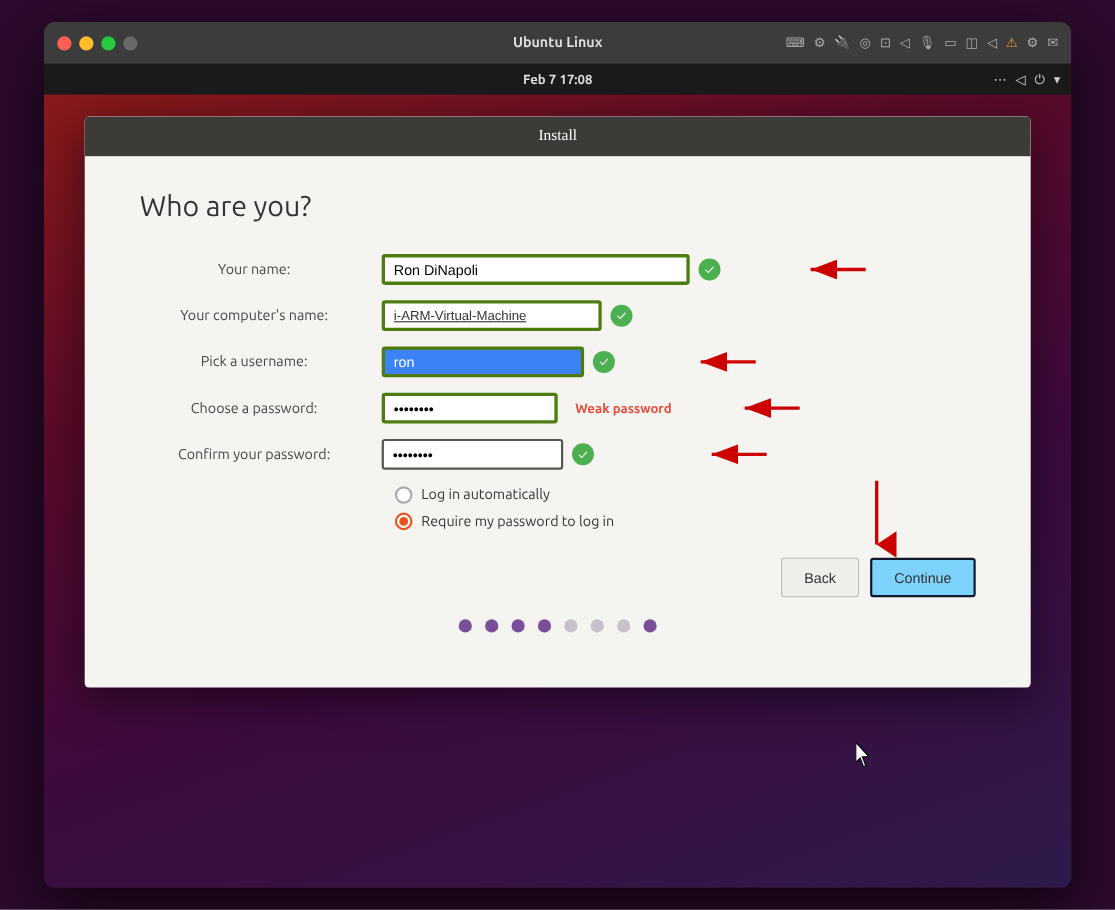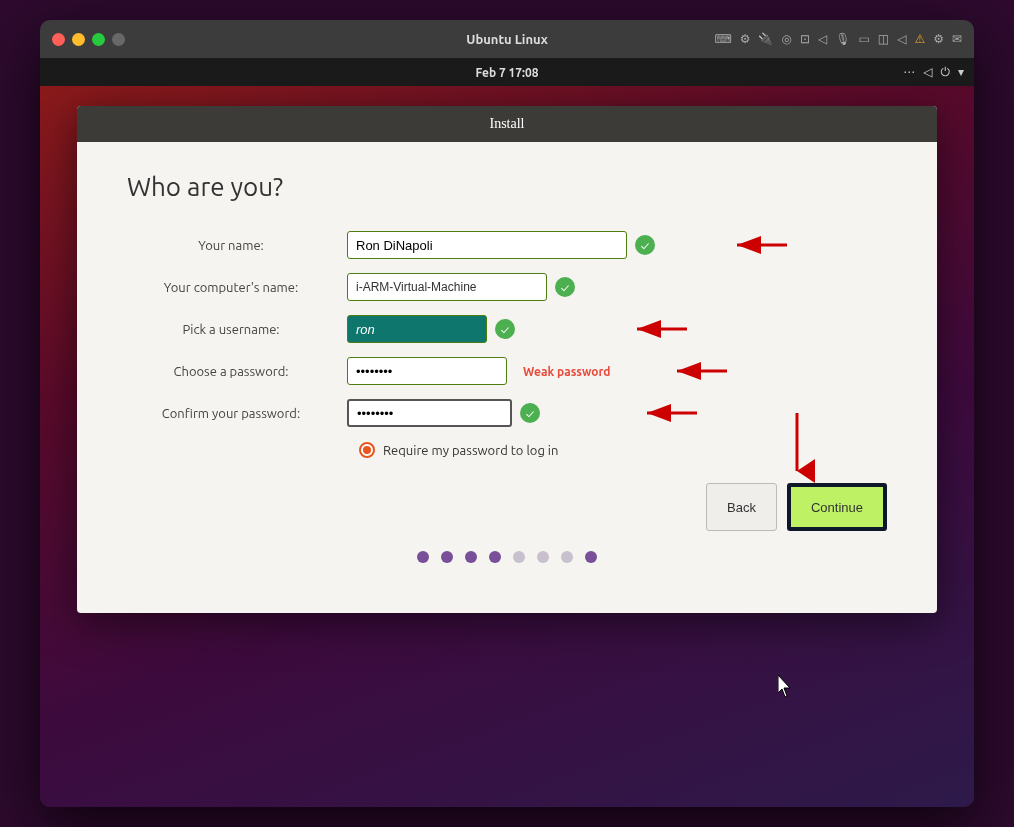--- a/index.html
+++ b/index.html
@@ -183,21 +183,21 @@
 
     .form-field-wrap {
       display: flex;
       align-items: center;
       gap: 8px;
       flex: 1;
     }
 
     .form-input {
       height: 28px;
-      border: 1px solid #4d7c0f;
+      border: 3px solid #4d7c0f;
       border-radius: 3px;
       padding: 0 8px;
       font-size: 13px;
       background: #fff;
       outline: none;
       width: 220px;
     }
 
     .form-input.username-field {
       background: #c0392b;
@@ -285,33 +285,33 @@
     
     .buttons-row {
       display: flex;
       justify-content: flex-end;
       gap: 10px;
       margin-top: 25px;
       padding-right: 0;
     }
 
     .btn {
-      height: 48px;
+      height: 36px;
       padding: 0 20px;
       border-radius: 3px;
       font-size: 13px;
       cursor: pointer;
       border: 1px solid #bbb;
       background: #f0eeea;
       color: #333;
     }
 
     .btn-primary {
-      background: #bef264;
-      border: 4px solid #0f172a;
+      background: #7dd3fc;
+      border: 2px solid #0f172a;
     }
 
     
     .progress-dots {
       display: flex;
       justify-content: center;
       gap: 12px;
       padding: 20px 0 10px 0;
     }
 
@@ -398,30 +398,30 @@
                 </marker>
               </defs>
               <line x1="60" y1="15" x2="10" y2="15" stroke="#cc0000" stroke-width="3" marker-end="url(#arrowhead1)"></line>
             </svg>
           </div>
         </div>
 
         <div class="form-row">
           <span class="form-label">Your computer's name:</span>
           <div class="form-field-wrap">
-            <input type="text" class="form-input computer-name-field" value="i-ARM-Virtual-Machine" style="width: 200px; font-size: 12px;">
+            <input type="text" class="form-input computer-name-field" value="i-ARM-Virtual-Machine" style="width: 200px; font-size: 12px; text-decoration: underline;">
             <div class="check-icon">✓</div>
           </div>
         </div>
 
 
         <div class="form-row">
           <span class="form-label">Pick a username:</span>
           <div class="form-field-wrap">
-            <input type="text" class="form-input username-field" value="ron" style="background: #0f766e; color: rgb(255, 255, 255); width: 140px; font-style: italic;">
+            <input type="text" class="form-input username-field" value="ron" style="background: #3b82f6; color: rgb(255, 255, 255); width: 184px;">
             <div class="check-icon">✓</div>
 
             <svg width="80" height="30" style="overflow:visible; position:absolute; margin-left:280px;">
               <defs>
                 <marker id="arrowhead2" markerWidth="8" markerHeight="6" refX="8" refY="3" orient="auto">
                   <polygon points="0 0, 8 3, 0 6" fill="#cc0000"></polygon>
                 </marker>
               </defs>
               <line x1="60" y1="15" x2="10" y2="15" stroke="#cc0000" stroke-width="3" marker-end="url(#arrowhead2)"></line>
             </svg>
@@ -456,20 +456,24 @@
                 <marker id="arrowhead4" markerWidth="8" markerHeight="6" refX="8" refY="3" orient="auto">
                   <polygon points="0 0, 8 3, 0 6" fill="#cc0000"></polygon>
                 </marker>
               </defs>
               <line x1="60" y1="15" x2="10" y2="15" stroke="#cc0000" stroke-width="3" marker-end="url(#arrowhead4)"></line>
             </svg>
           </div>
         </div>
 
         <div class="radio-group">
+          <div class="radio-row">
+            <div class="radio-btn"></div>
+            <span>Log in automatically</span>
+          </div>
           <div class="radio-row">
             <div class="radio-btn selected"></div>
             <span>Require my password to log in</span>
           </div>
         </div>
 
         <div class="buttons-row">
 
           <div style="position:relative; display:flex; gap:10px; align-items:flex-end;">
             <svg width="60" height="80" style="position:absolute; right:60px; top:-80px;">

